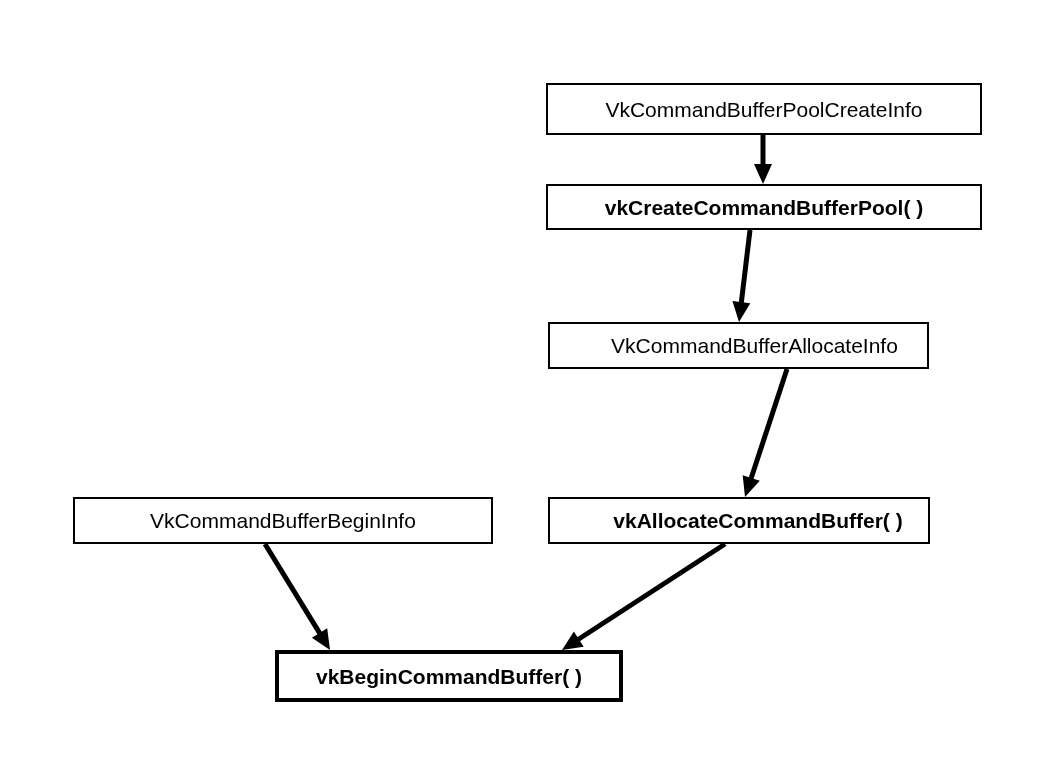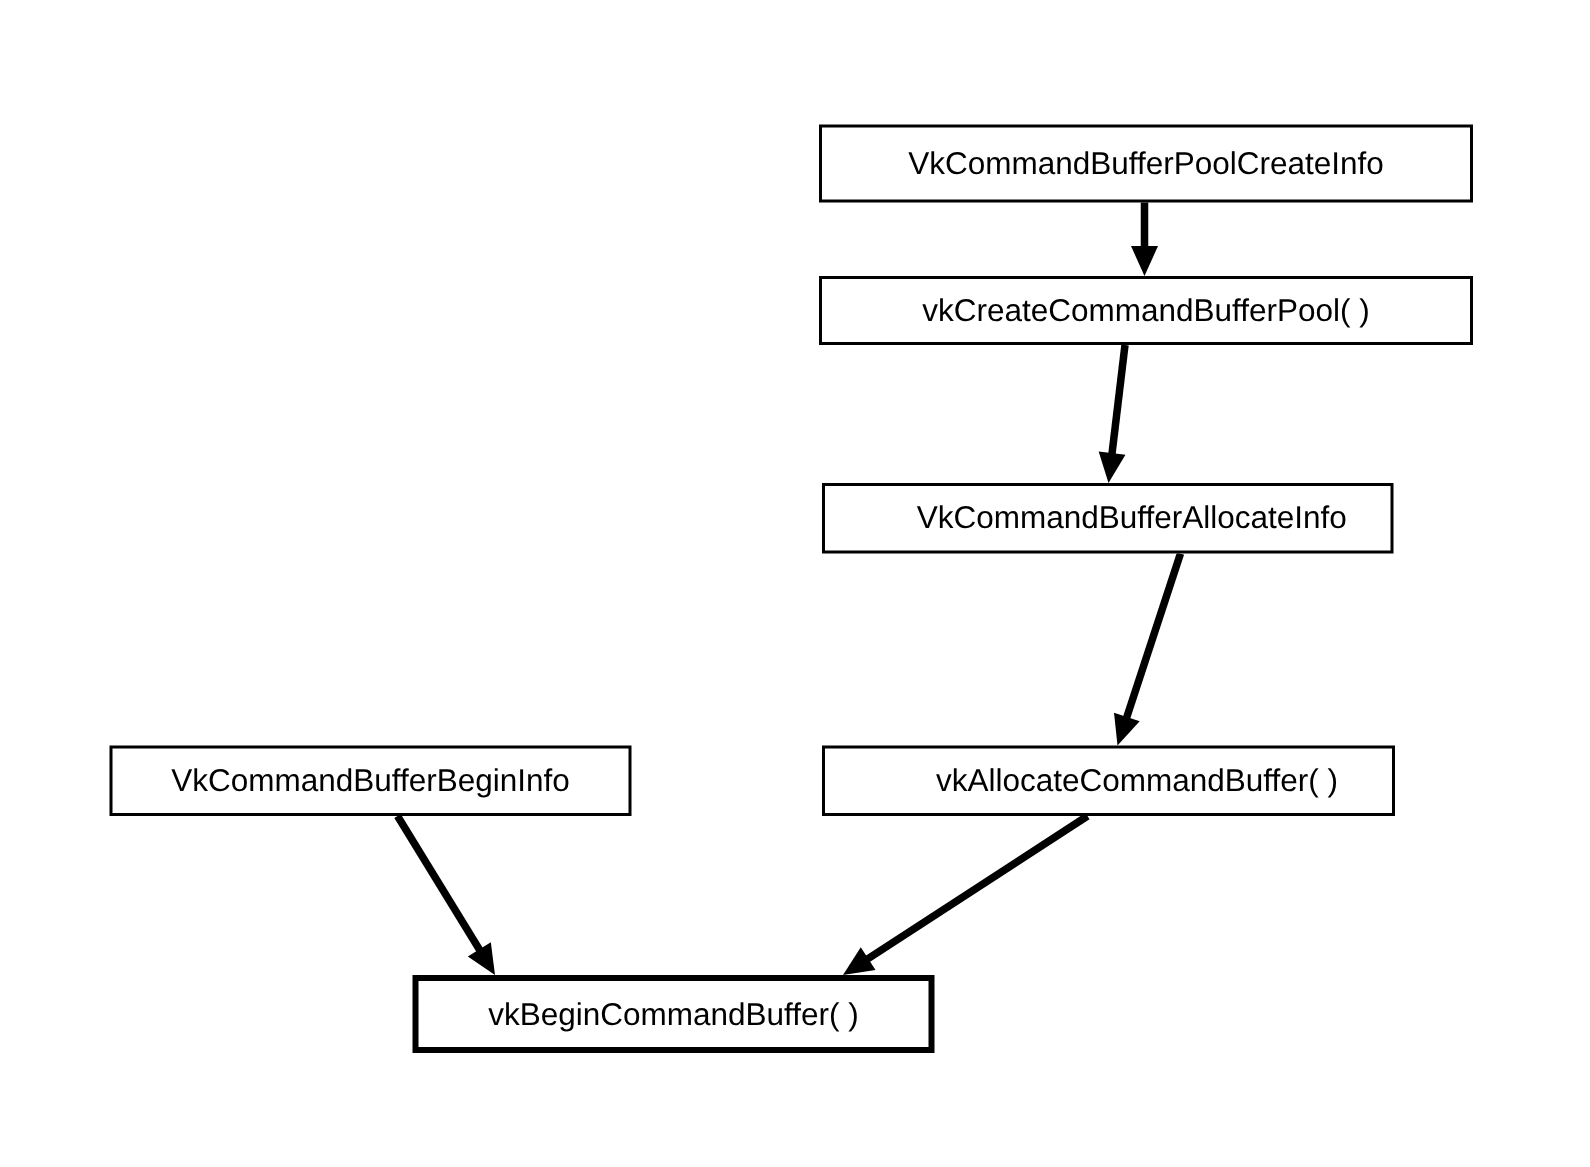--- a/index.html
+++ b/index.html
@@ -35,21 +35,21 @@
     align-items: center;
     justify-content: center;
     color: #000000;
     font-size: 21px;
     line-height: 1;
     white-space: nowrap;
     letter-spacing: 0px;
     z-index: 2;
   }
   .node.bold {
-    font-weight: normal;
+    font-weight: bold;
   }
   .node.emphasis {
     border-width: 4px;
   }
 </style>
 </head>
 <body>
 
 <div id="canvas">
 
@@ -85,21 +85,21 @@
   </div>
 
   <div class="node" style="left: 548px; top: 322px; width: 381px; height: 47px; padding-left: 32px;">
     <span>VkCommandBufferAllocateInfo</span>
   </div>
 
   <div class="node bold" style="left: 548px; top: 497px; width: 382px; height: 47px; padding-left: 38px;">
     <span>vkAllocateCommandBuffer( )</span>
   </div>
 
-  <div class="node" style="left: 73px; top: 497px; width: 348px; height: 47px;">
+  <div class="node" style="left: 73px; top: 497px; width: 420px; height: 47px;">
     <span>VkCommandBufferBeginInfo</span>
   </div>
 
   <div class="node bold emphasis" style="left: 275px; top: 650px; width: 348px; height: 52px;">
     <span>vkBeginCommandBuffer( )</span>
   </div>
 
 </div>
 
 </body></html>

